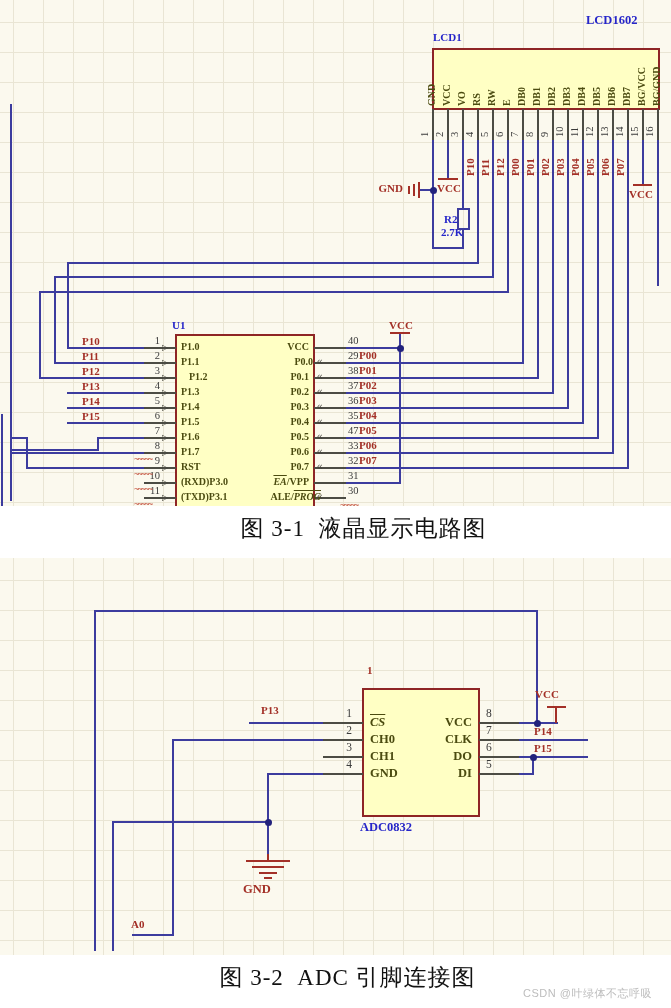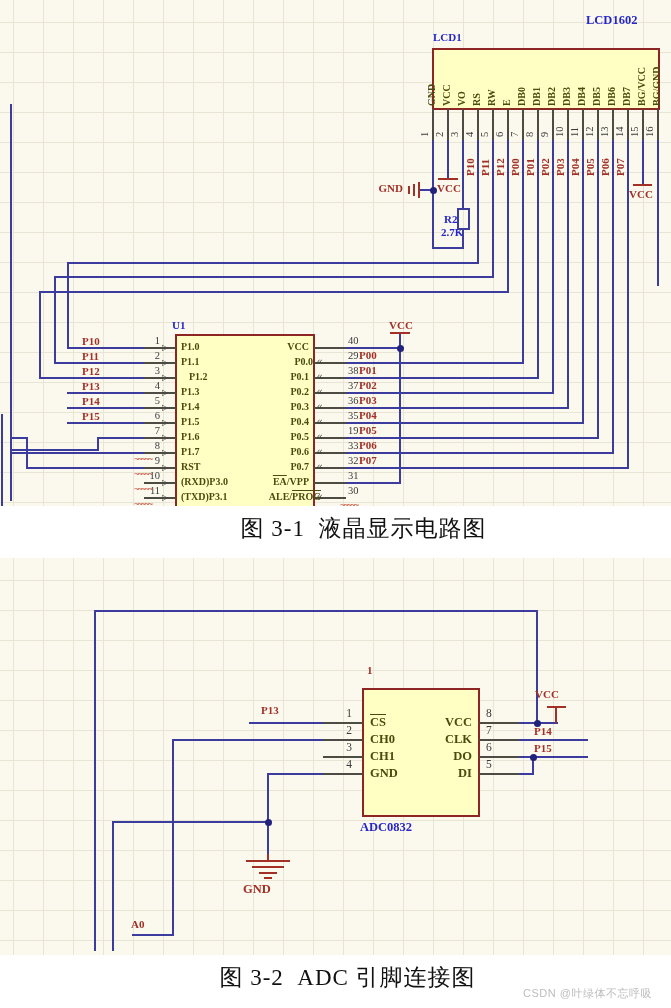--- a/index.html
+++ b/index.html
@@ -18,21 +18,21 @@
   .chip{background:#ffffc4;border:2px solid #8e2525;box-sizing:border-box;}
   .vt{transform-origin:0 0;transform:rotate(-90deg);white-space:nowrap;line-height:1;}
   .num{color:#3a3a3a;font:10.5px "Liberation Serif",serif;line-height:1;}
   .numlg{font-size:11.5px;}
   .net{color:#a33027;font:bold 11px "Liberation Serif",serif;line-height:1;white-space:nowrap;}
   .netlg{font-size:12.5px;}
   .des{color:#2626c9;font:bold 11px "Liberation Serif",serif;line-height:1;white-space:nowrap;text-align:center;}
   .deslg{font-size:12.5px;}
   .inlbl{color:#4b4b10;font:bold 10px "Liberation Serif",serif;line-height:1;white-space:nowrap;}
   .inlbl12{font-size:12.5px;}
-  .ovl{text-decoration:overline;}
+  .ovl{text-decoration:overline;font-style:italic;}
   .sq{color:#c4543f;font:9px "DejaVu Sans Mono",monospace;letter-spacing:-2px;line-height:1;}
   .glyph{color:#44443c;font:8px "Liberation Sans",sans-serif;line-height:1;}
   .glyph2{color:#44443c;font:10px "Liberation Sans",sans-serif;line-height:1;letter-spacing:-1px;}
   .caption{position:absolute;width:671px;text-align:center;color:#111;
     font:23px "Liberation Serif",serif;white-space:pre;letter-spacing:1px;}
   #cap1{top:513px;left:28px;}
   #cap2{top:962px;left:12px;}
   #wm{position:absolute;top:986px;right:19px;color:#bdbdbd;
     font:11px "Liberation Sans",sans-serif;letter-spacing:.5px;}
   .rect{box-sizing:border-box;border:2px solid #3c3c9e;background:transparent;}
@@ -246,21 +246,21 @@
       <div class="abs num" style="left: 348px; top: 396px; width: 22px;">36</div>
       <div class="abs inlbl" style="left: 230px; top: 402px; width: 79px; text-align: right;">P0.3</div>
       <div class="abs net" style="left: 359px; top: 395px;">P03</div>
       <div class="abs pinline" style="left: 314px; top: 422px; width: 32px; height: 2px;"></div>
       <div class="abs glyph2" style="left: 317px; top: 417px;">«</div>
       <div class="abs num" style="left: 348px; top: 411px; width: 22px;">35</div>
       <div class="abs inlbl" style="left: 230px; top: 417px; width: 79px; text-align: right;">P0.4</div>
       <div class="abs net" style="left: 359px; top: 410px;">P04</div>
       <div class="abs pinline" style="left: 314px; top: 437px; width: 32px; height: 2px;"></div>
       <div class="abs glyph2" style="left: 317px; top: 432px;">«</div>
-      <div class="abs num" style="left: 348px; top: 426px; width: 22px;">19</div>
+      <div class="abs num" style="left: 348px; top: 426px; width: 22px;">47</div>
       <div class="abs inlbl" style="left: 230px; top: 432px; width: 79px; text-align: right;">P0.5</div>
       <div class="abs net" style="left: 359px; top: 425px;">P05</div>
       <div class="abs pinline" style="left: 314px; top: 452px; width: 32px; height: 2px;"></div>
       <div class="abs glyph2" style="left: 317px; top: 447px;">«</div>
       <div class="abs num" style="left: 348px; top: 441px; width: 22px;">33</div>
       <div class="abs inlbl" style="left: 230px; top: 447px; width: 79px; text-align: right;">P0.6</div>
       <div class="abs net" style="left: 359px; top: 440px;">P06</div>
       <div class="abs pinline" style="left: 314px; top: 467px; width: 32px; height: 2px;"></div>
       <div class="abs glyph2" style="left: 317px; top: 462px;">«</div>
       <div class="abs num" style="left: 348px; top: 456px; width: 22px;">32</div>

